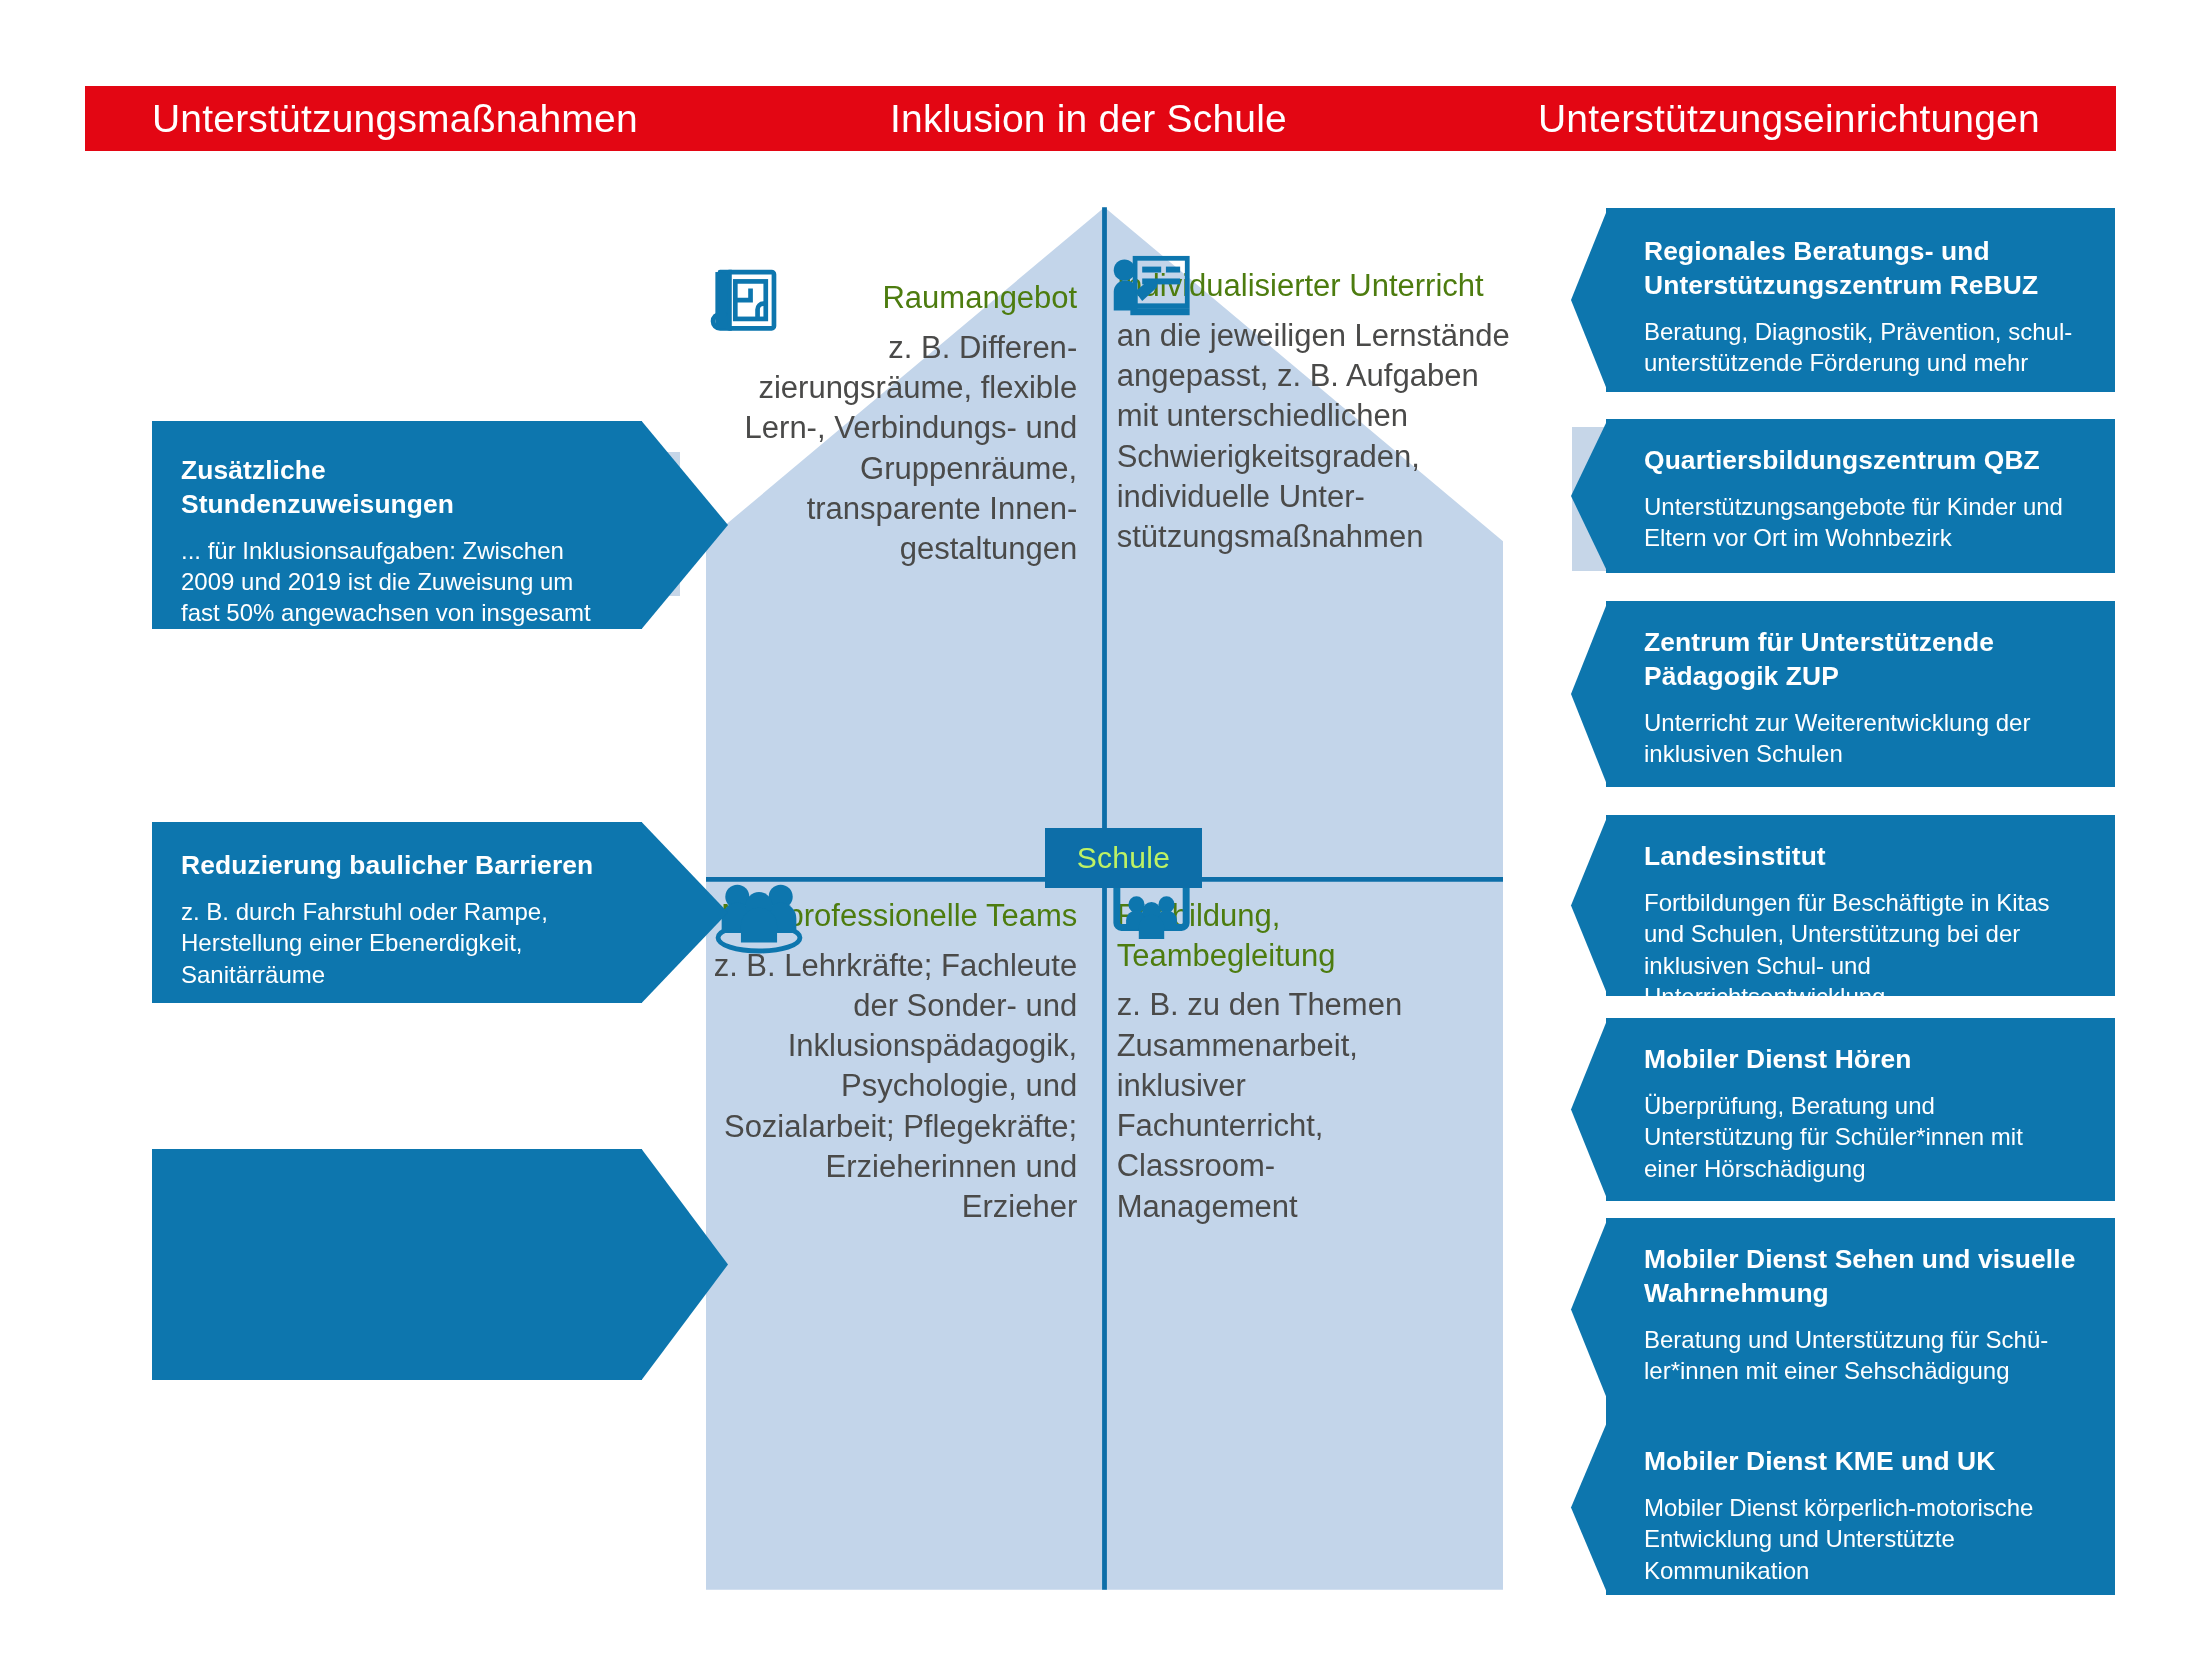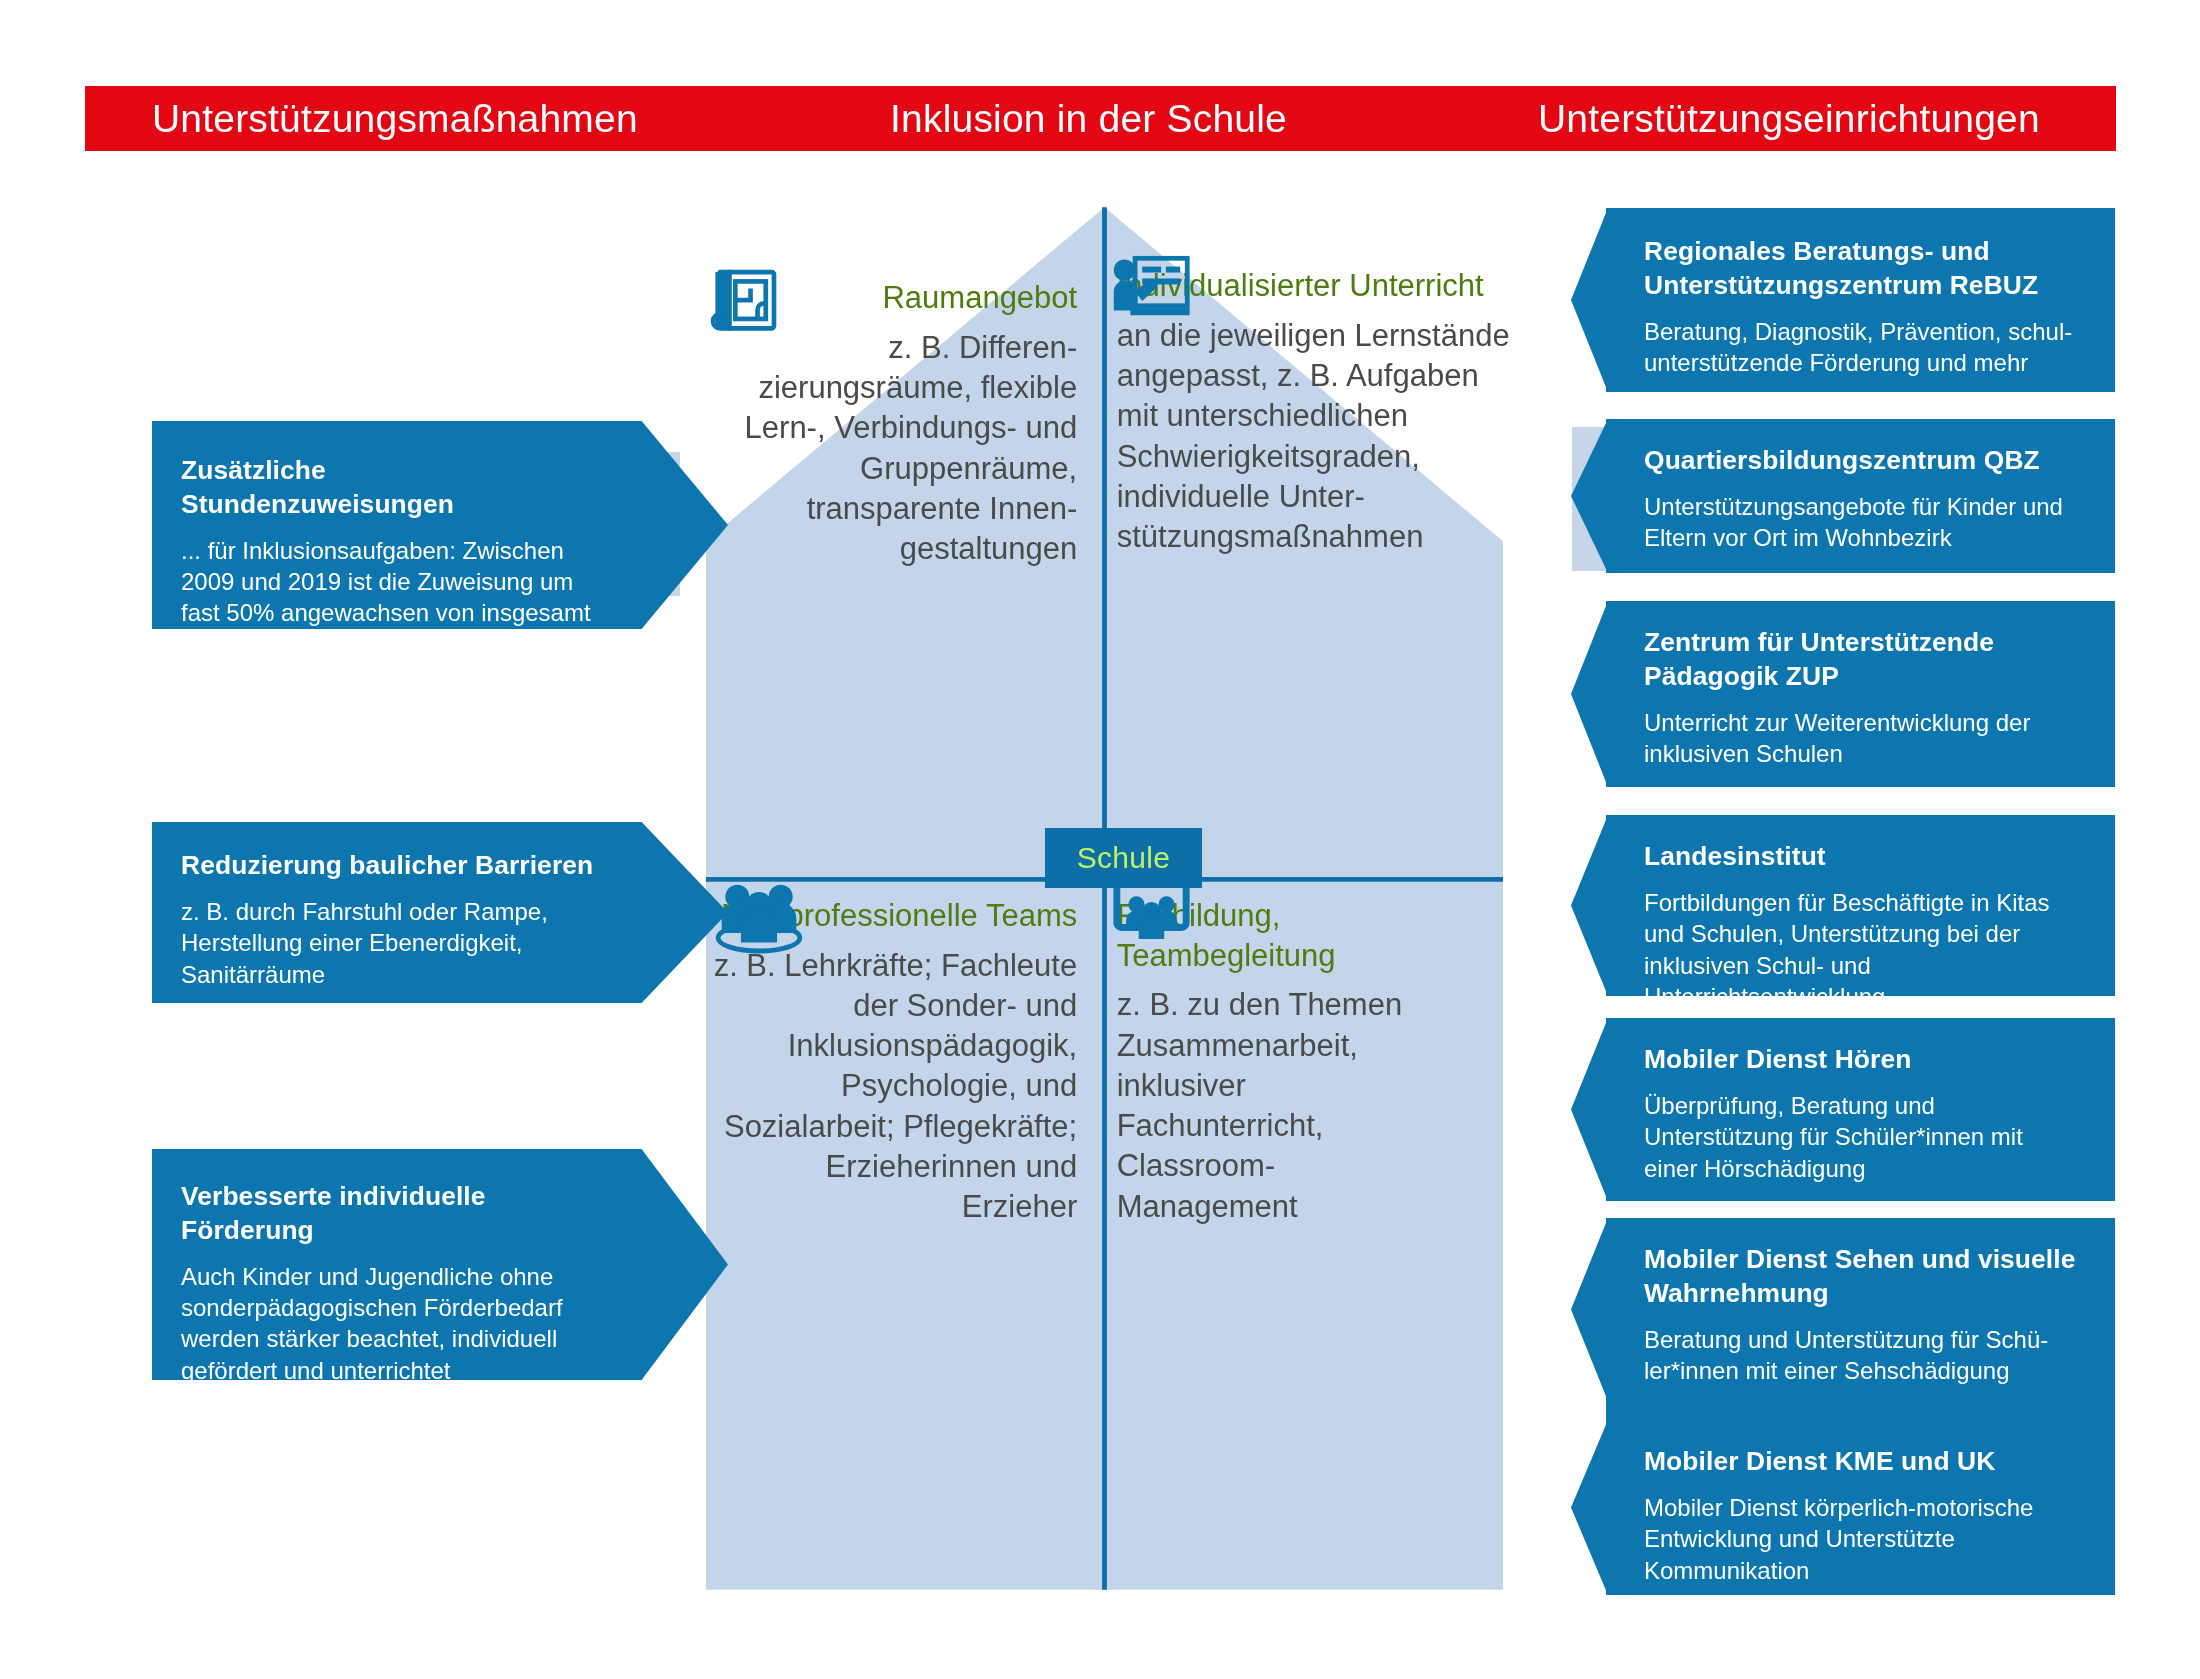--- a/index.html
+++ b/index.html
@@ -219,24 +219,20 @@
     <div class="txt">
       <h3>Reduzierung baulicher Barrieren</h3>
       <p>z. B. durch Fahrstuhl oder Rampe, Herstellung einer Ebenerdigkeit, Sanitärräume</p>
     </div>
   </div>
 
   <div class="card card-left lc3">
     <svg class="arrow-svg" width="576" height="231" viewBox="0 0 600 240" preserveAspectRatio="none">
       <path d="M0,0 H510 L600,120 L510,240 H0 Z" fill="#0d76ae"></path>
     </svg>
-    <div class="txt">
-      <h3>Verbesserte individuelle Förderung</h3>
-      <p>Auch Kinder und Jugendliche ohne sonderpädagogischen Förderbedarf werden stärker beachtet, individu­ell gefördert und unterrichtet</p>
-    </div>
   </div>
 
   <div class="card card-right rc1">
     <svg class="arrow-svg" width="509" height="184" viewBox="0 0 530 192" preserveAspectRatio="none" style="left:-35px;width:544px;">
       <path d="M530,0 H36 L0,96 L36,192 H530 Z" fill="#0d76ae"></path>
     </svg>
     <div class="txt">
       <h3>Regionales Beratungs- und Unterstützungszentrum ReBUZ</h3>
       <p>Beratung, Diagnostik, Prävention, schul­unterstützende Förderung und mehr</p>
     </div>

